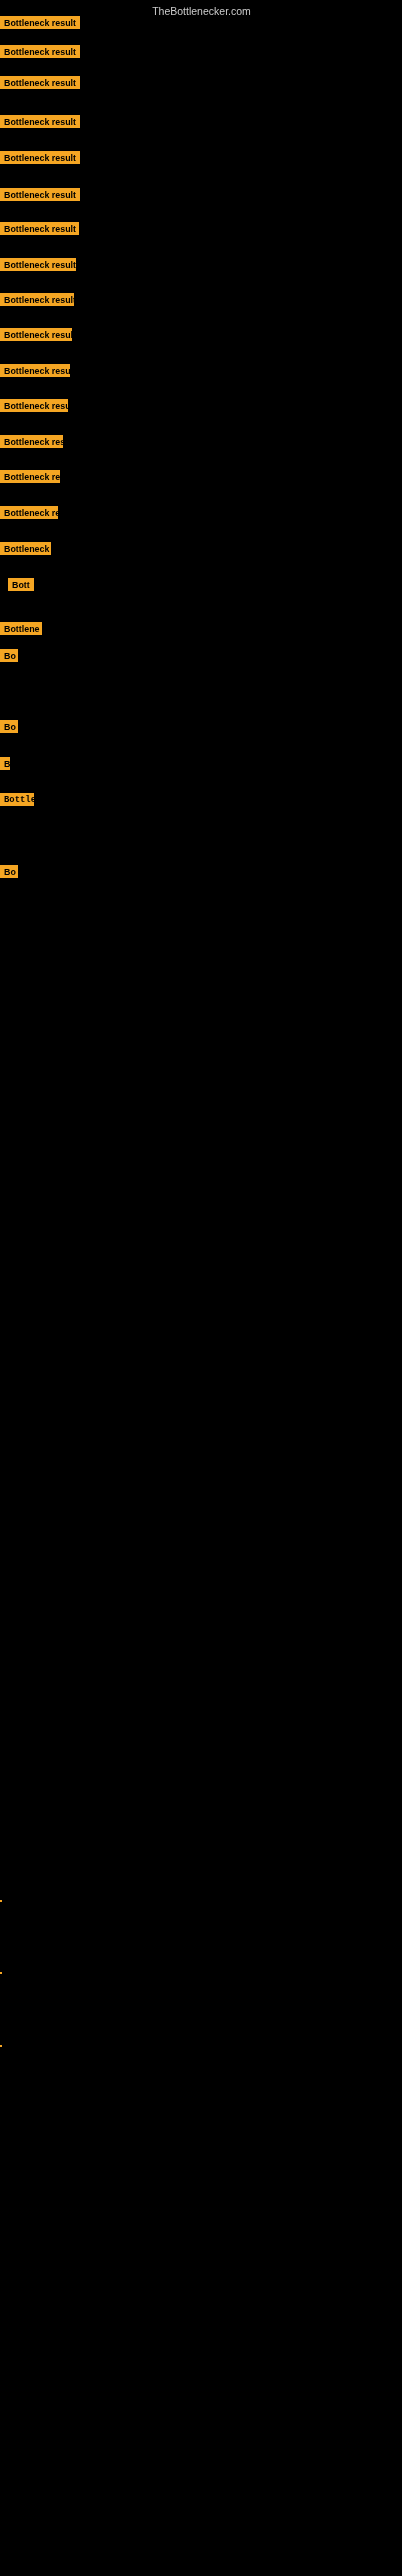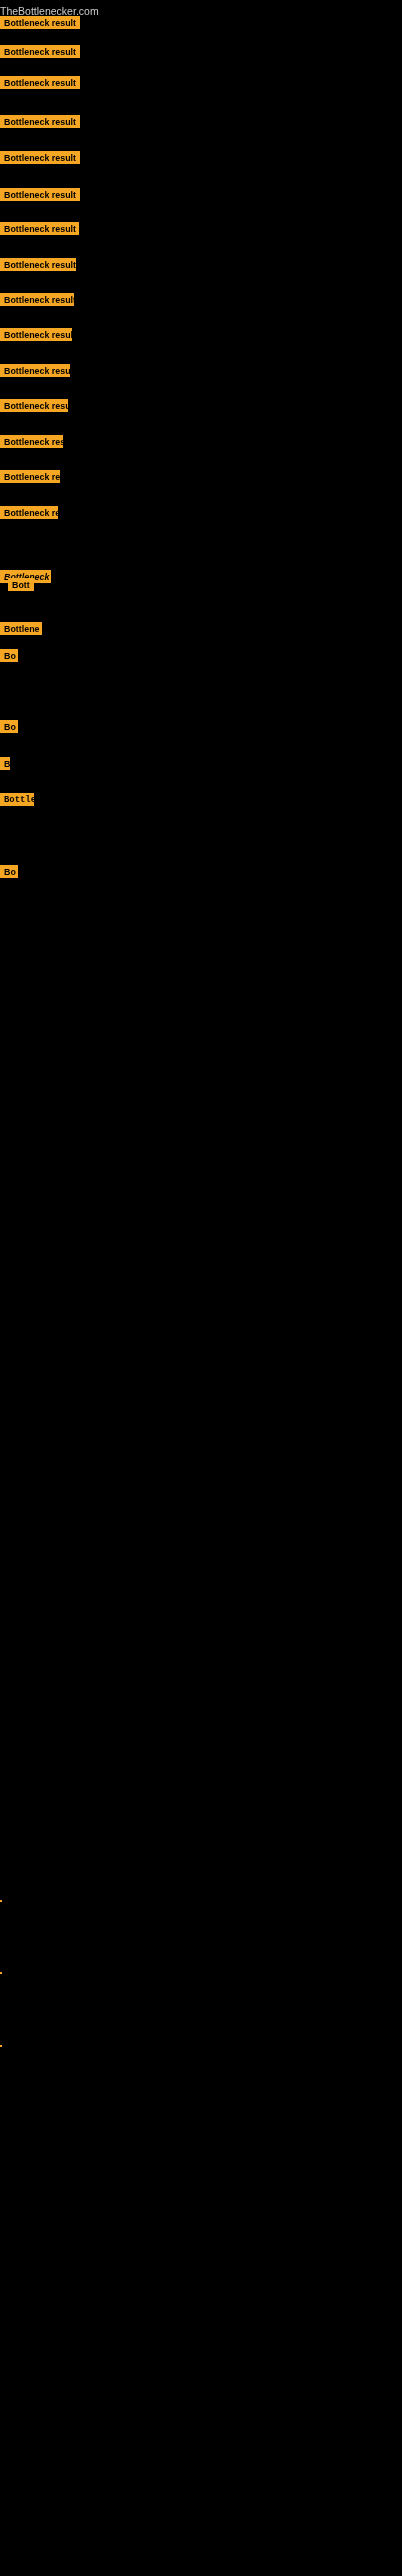--- a/index.html
+++ b/index.html
@@ -12,20 +12,21 @@
       background-color: #000000;
       width: 403px;
       min-height: 2576px;
       font-family: Arial, sans-serif;
       position: relative;
     }
 
     .site-title {
       color: #cccccc;
       font-size: 10.5px;
+      text-align: center;
       padding: 3.2px 0;
       position: absolute;
       top: 1.6px;
       left: 0;
       right: 0;
     }
 
     .bottleneck-label {
       background-color: #f5a623;
       color: #000000;
@@ -60,21 +61,21 @@
     <div class="bottleneck-label" style="top: 188px; max-width: 81px;">Bottleneck result</div>
     <div class="bottleneck-label" style="top: 222px; max-width: 79px;">Bottleneck result</div>
     <div class="bottleneck-label" style="top: 258px; max-width: 76px;">Bottleneck result</div>
     <div class="bottleneck-label" style="top: 293px; max-width: 74px;">Bottleneck result</div>
     <div class="bottleneck-label" style="top: 328px; max-width: 72px;">Bottleneck result</div>
     <div class="bottleneck-label" style="top: 364px; max-width: 70px;">Bottleneck result</div>
     <div class="bottleneck-label" style="top: 399px; max-width: 68px;">Bottleneck result</div>
     <div class="bottleneck-label" style="top: 435px; max-width: 63px;">Bottleneck res</div>
     <div class="bottleneck-label" style="top: 470px; max-width: 60px;">Bottleneck res</div>
     <div class="bottleneck-label" style="top: 506px; max-width: 58px;">Bottleneck res</div>
-    <div class="bottleneck-label" style="top: 570px; max-width: 51px; font-style: italic;">Bottleneck</div>
+    <div class="bottleneck-label" style="top: 542px; max-width: 51px;">Bottleneck</div>
     <div class="bottleneck-label" style="top: 578px; max-width: 31px; margin-left: 8px;">Bott</div>
     <div class="bottleneck-label" style="top: 622px; max-width: 42px;">Bottlene</div>
     <div class="bottleneck-label" style="top: 649px; max-width: 17.7px;">Bo</div>
     <div class="bottleneck-label" style="top: 720px; max-width: 17.7px;">Bo</div>
     <div class="bottleneck-label" style="top: 757px; max-width: 9.7px;">B</div>
     <div class="bottleneck-label" style="top: 793px; max-width: 34px; font-family: Liberation Mono, monospace;">Bottle</div>
     <div class="bottleneck-label" style="top: 865px; max-width: 17.7px;">Bo</div>
     <div class="bar-line" style="top: 1900px; width: 2.4px;"></div>
     <div class="bar-line" style="top: 1972px; width: 2.4px;"></div>
     <div class="bar-line" style="top: 2045px; width: 2.4px;"></div>

